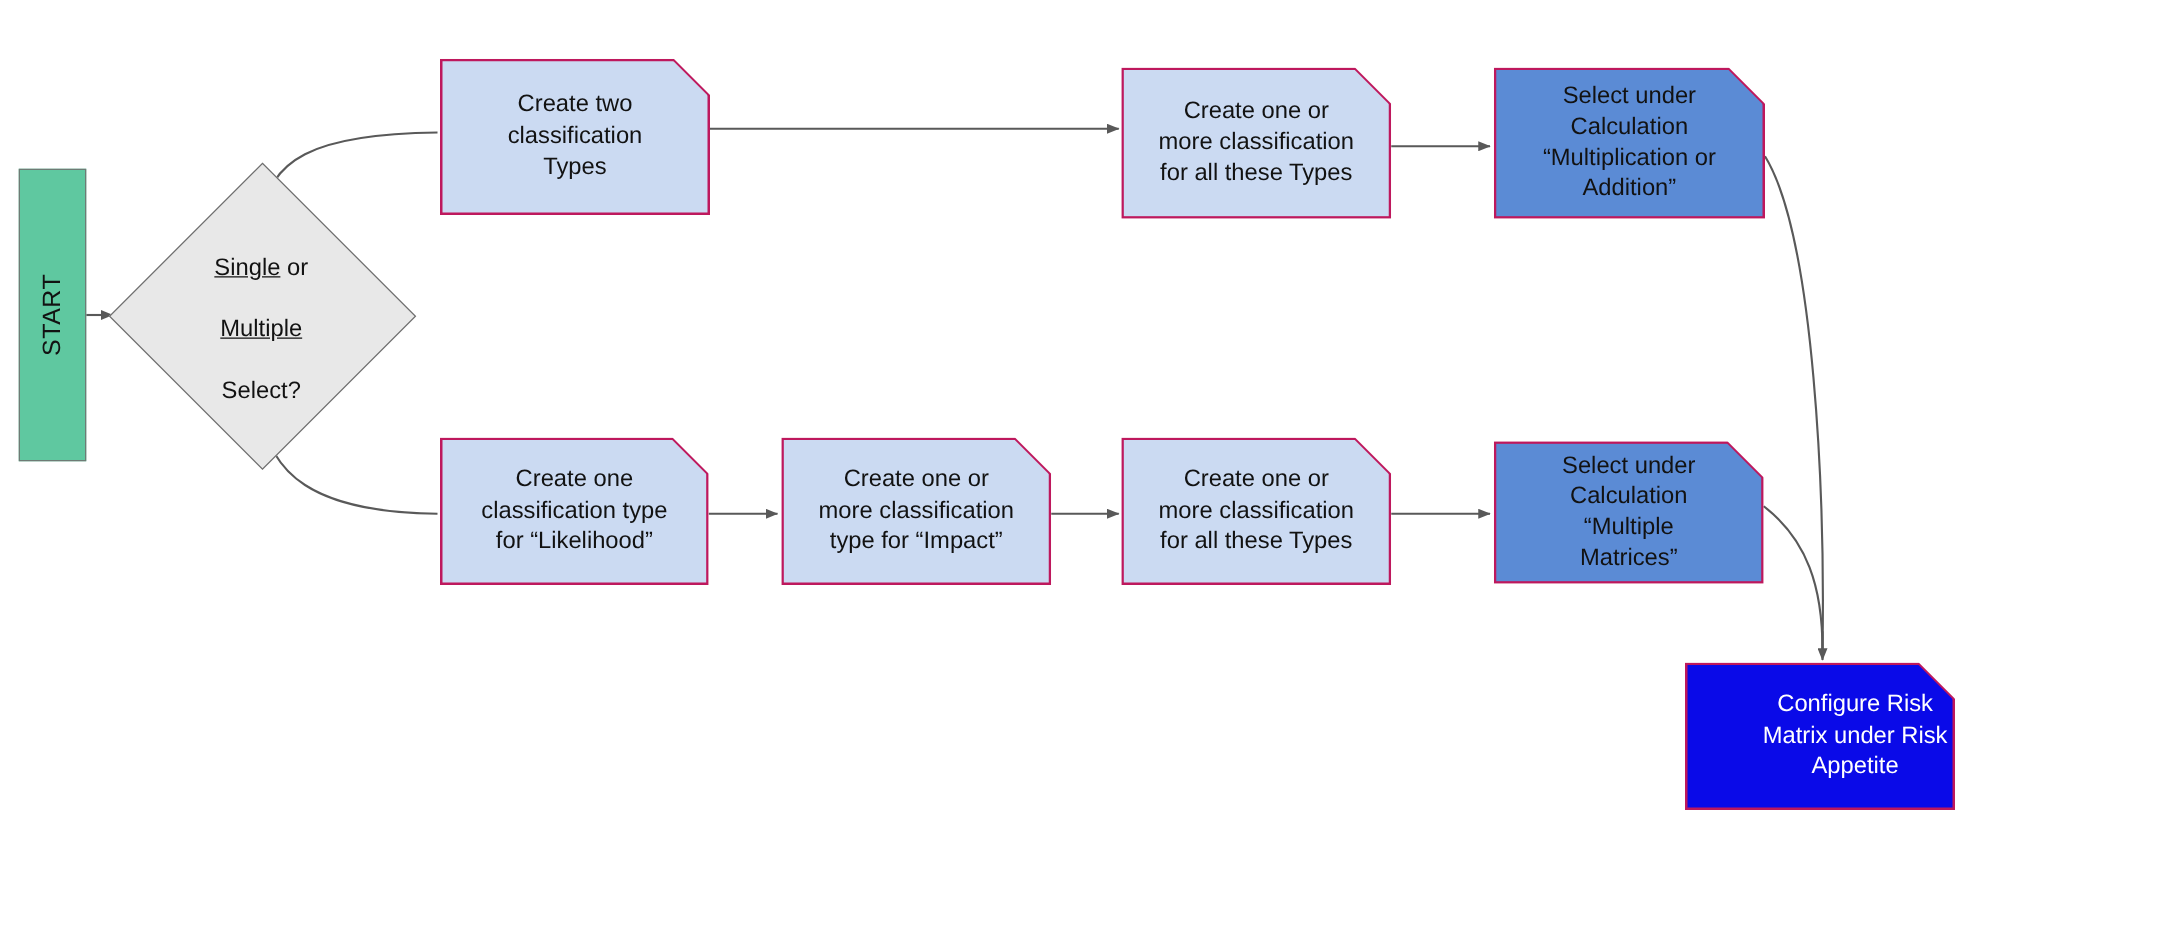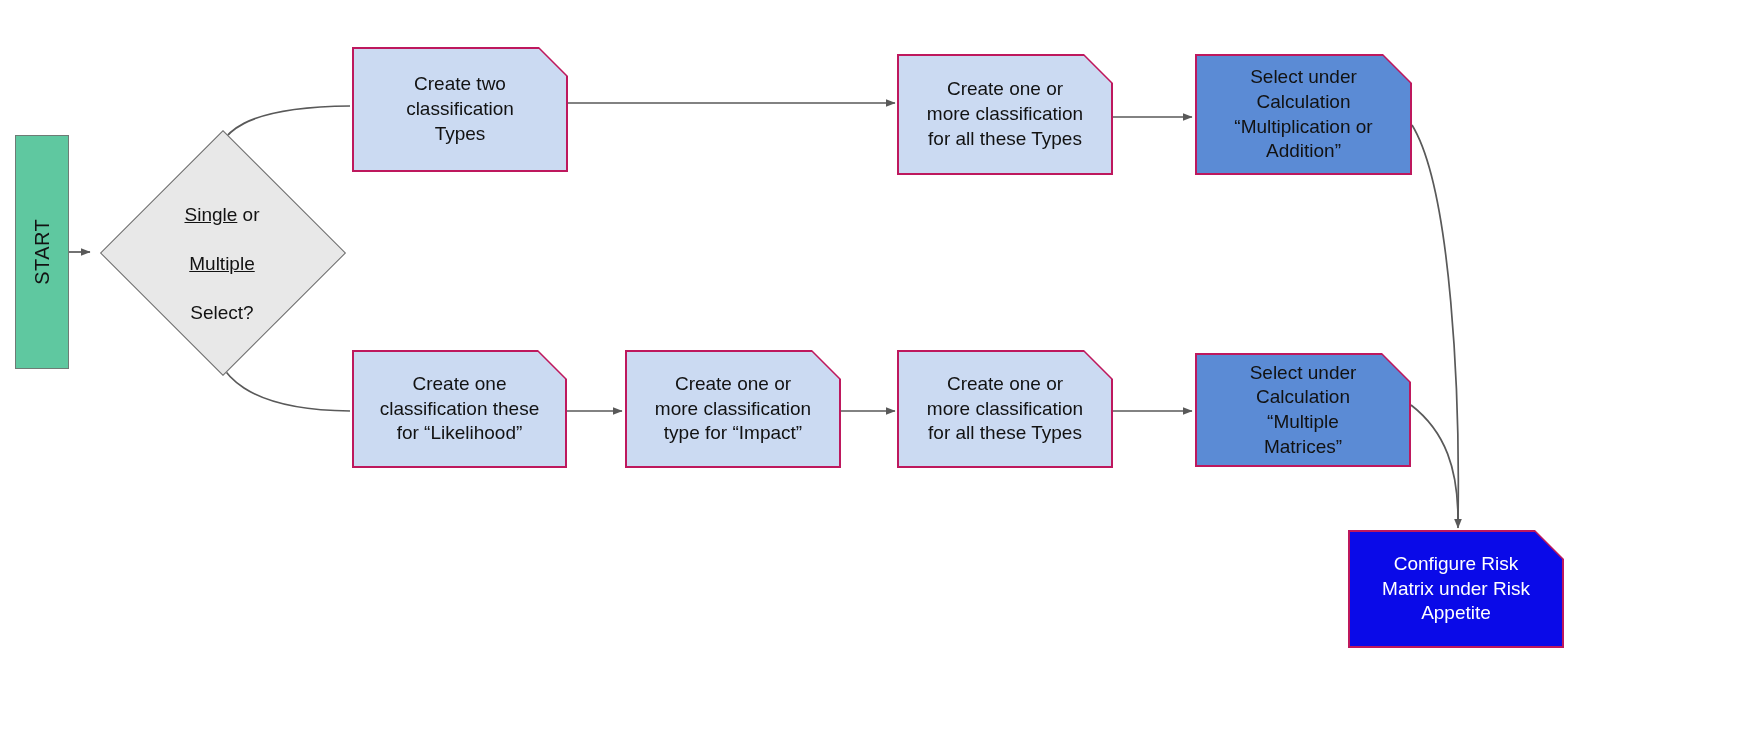--- a/index.html
+++ b/index.html
@@ -88,21 +88,21 @@
 
     <path d="M1411,405 C1446,432 1458,470 1458,520" fill="none" stroke="#595959" stroke-width="1.7"></path>
 
     <path d="M1458,505 L1458,528" fill="none" stroke="#595959" stroke-width="1.7" marker-end="url(#ah)"></path>
   </svg>
 
   <div class="node start-node" style="left:15px;top:135px;width:54px;height:234px;">
     <span class="txt">START</span>
   </div>
 
-  <div class="node decision" style="left:136px;top:166px;width:172px;height:172px;">
+  <div class="node decision" style="left:123px;top:166px;width:172px;height:172px;">
     <span class="dia"></span>
     <span class="txt">
       <span class="u">Single</span><span> or</span><br>
       <span class="u">Multiple</span><br>
       <span>Select?</span>
     </span>
   </div>
 
   <div class="node proc lightblue" style="left:352px;top:47px;width:216px;height:125px;">
     <span class="fill"></span>
@@ -122,21 +122,21 @@
     <span class="fill"></span>
     <span class="txt">Select under
 Calculation
 “Multiplication or
 Addition”</span>
   </div>
 
   <div class="node proc lightblue" style="left:352px;top:350px;width:215px;height:118px;">
     <span class="fill"></span>
     <span class="txt">Create one
-classification these
+classification type
 for “Likelihood”</span>
   </div>
 
   <div class="node proc lightblue" style="left:625px;top:350px;width:216px;height:118px;">
     <span class="fill"></span>
     <span class="txt">Create one or
 more classification
 type for “Impact”</span>
   </div>
 
@@ -148,20 +148,20 @@
   </div>
 
   <div class="node proc midblue" style="left:1195px;top:353px;width:216px;height:114px;">
     <span class="fill"></span>
     <span class="txt">Select under
 Calculation
 “Multiple
 Matrices”</span>
   </div>
 
-  <div class="node proc deepblue" style="left:1348px;top:530px;width:216px;height:118px;">
+  <div class="node proc deepblue" style="left:1348px;top:530px;width:216px;height:118px;justify-content:flex-end;">
     <span class="fill"></span>
     <span class="txt">Configure Risk
 Matrix under Risk
 Appetite</span>
   </div>
 
 </div>
 
 </body></html>

